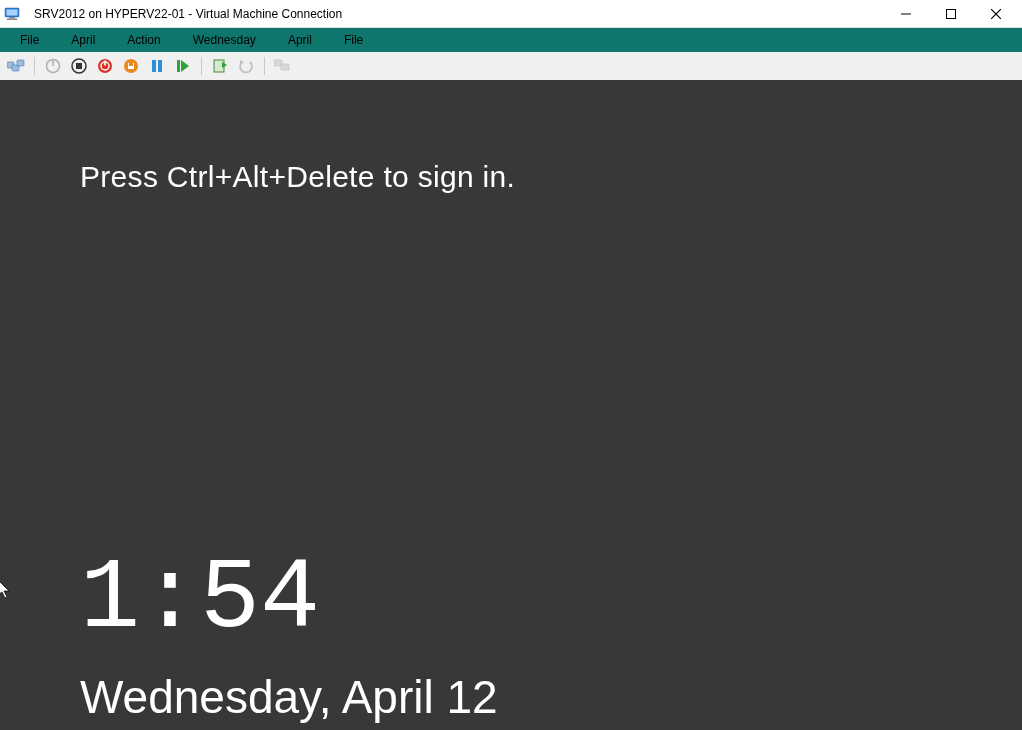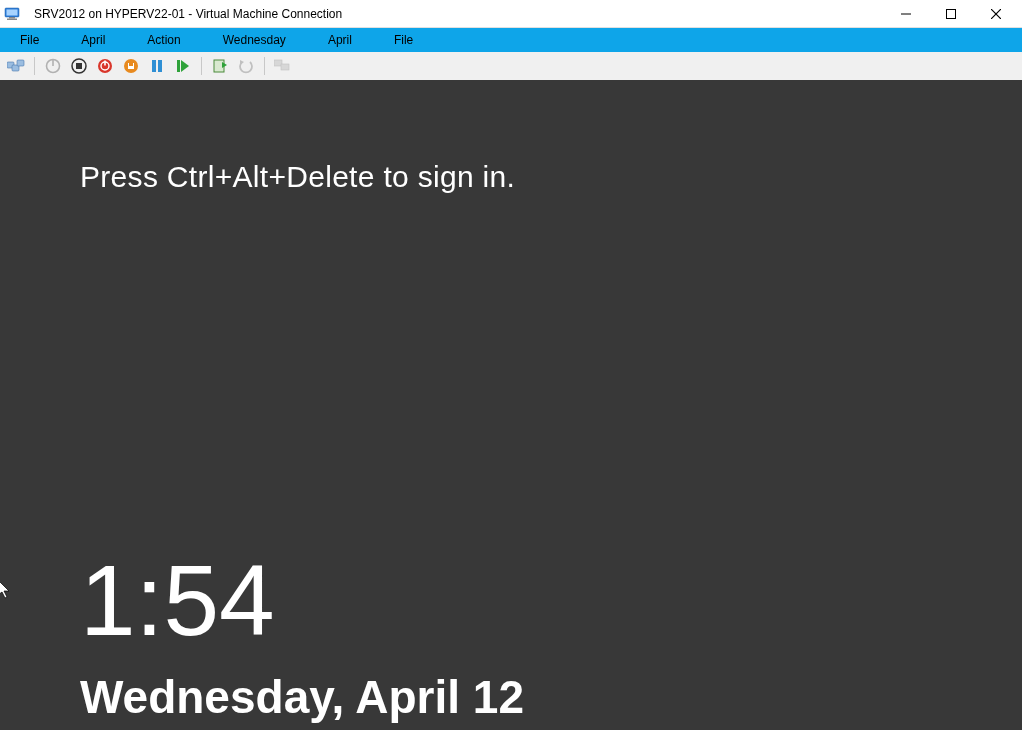--- a/index.html
+++ b/index.html
@@ -42,25 +42,25 @@
     height: 28px;
     display: flex;
     align-items: center;
     justify-content: center;
     font-size: 12px;
     color: #000;
     cursor: pointer;
   }
   .menubar {
     height: 24px;
-    background: #0ea5e9;
+    background: #0f766e;
     display: flex;
     align-items: center;
     padding: 0 8px;
-    gap: 18px;
+    gap: 8px;
   }
   .menubar .menu-item {
     font-size: 12px;
     color: #000;
     padding: 3px 12px;
     cursor: pointer;
   }
   .toolbar {
     height: 28px;
     background: #f0f0f0;
@@ -105,27 +105,28 @@
     font-weight: 300;
     letter-spacing: 0.3px;
   }
   .lock-time {
     position: absolute;
     left: 80px;
     bottom: 80px;
     font-size: 100px;
     font-weight: 200;
     line-height: 1;
+    font-family: Liberation Mono, monospace;
   }
   .lock-date {
     position: absolute;
     left: 80px;
     bottom: 10px;
     font-size: 46px;
-    font-weight: 700;
+    font-weight: 400;
     line-height: 1;
     margin-top: 40px;
   }
   .cursor-arrow {
     position: absolute;
     left: -2px;
     top: 580px;
     pointer-events: none;
   }
   

